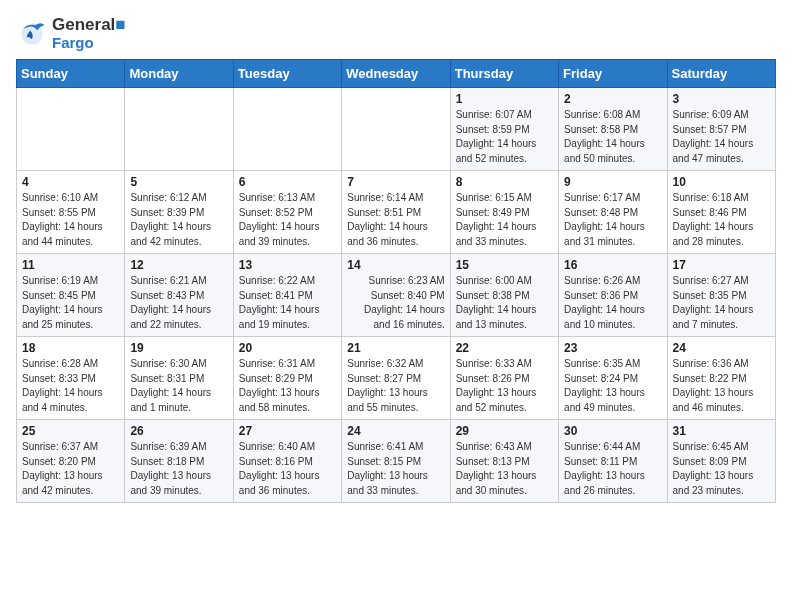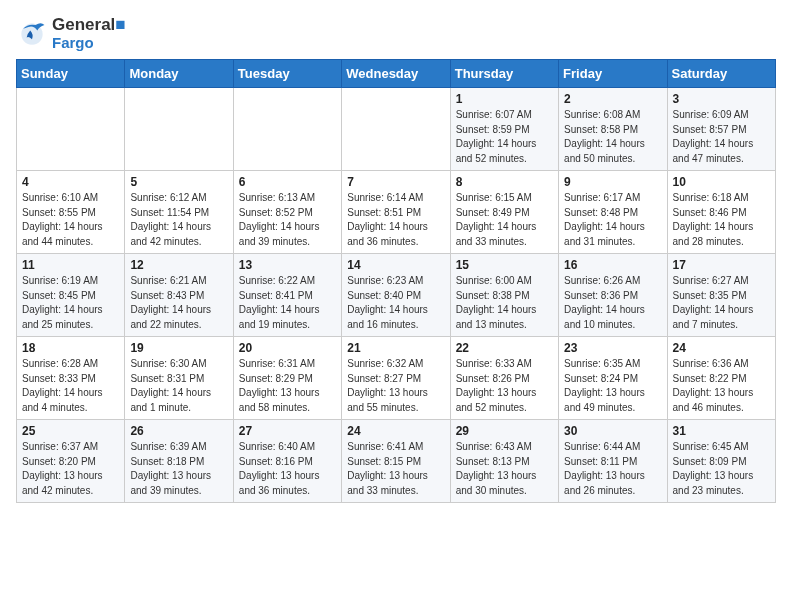--- a/index.html
+++ b/index.html
@@ -139,21 +139,21 @@
         <td>
           <span class="day-num">4</span>
           <div class="day-info" style="white-space: pre-line;">Sunrise: 6:10 AM
 Sunset: 8:55 PM
 Daylight: 14 hours
 and 44 minutes.</div>
         </td>
         <td>
           <span class="day-num">5</span>
           <div class="day-info" style="white-space: pre-line;">Sunrise: 6:12 AM
-Sunset: 11:54 PM
+Sunset: 8:39 PM
 Daylight: 14 hours
 and 42 minutes.</div>
         </td>
         <td>
           <span class="day-num">6</span>
           <div class="day-info" style="white-space: pre-line;">Sunrise: 6:13 AM
 Sunset: 8:52 PM
 Daylight: 14 hours
 and 39 minutes.</div>
         </td>
@@ -203,21 +203,21 @@
         </td>
         <td>
           <span class="day-num">13</span>
           <div class="day-info" style="white-space: pre-line;">Sunrise: 6:22 AM
 Sunset: 8:41 PM
 Daylight: 14 hours
 and 19 minutes.</div>
         </td>
         <td>
           <span class="day-num">14</span>
-          <div class="day-info" style="white-space: pre-line;">Sunrise: 6:23 AM
+          <div class="day-info" style="white-space: pre-line; text-align: right;">Sunrise: 6:23 AM
 Sunset: 8:40 PM
 Daylight: 14 hours
 and 16 minutes.</div>
         </td>
         <td>
           <span class="day-num">15</span>
           <div class="day-info" style="white-space: pre-line;">Sunrise: 6:00 AM
 Sunset: 8:38 PM
 Daylight: 14 hours
 and 13 minutes.</div>

